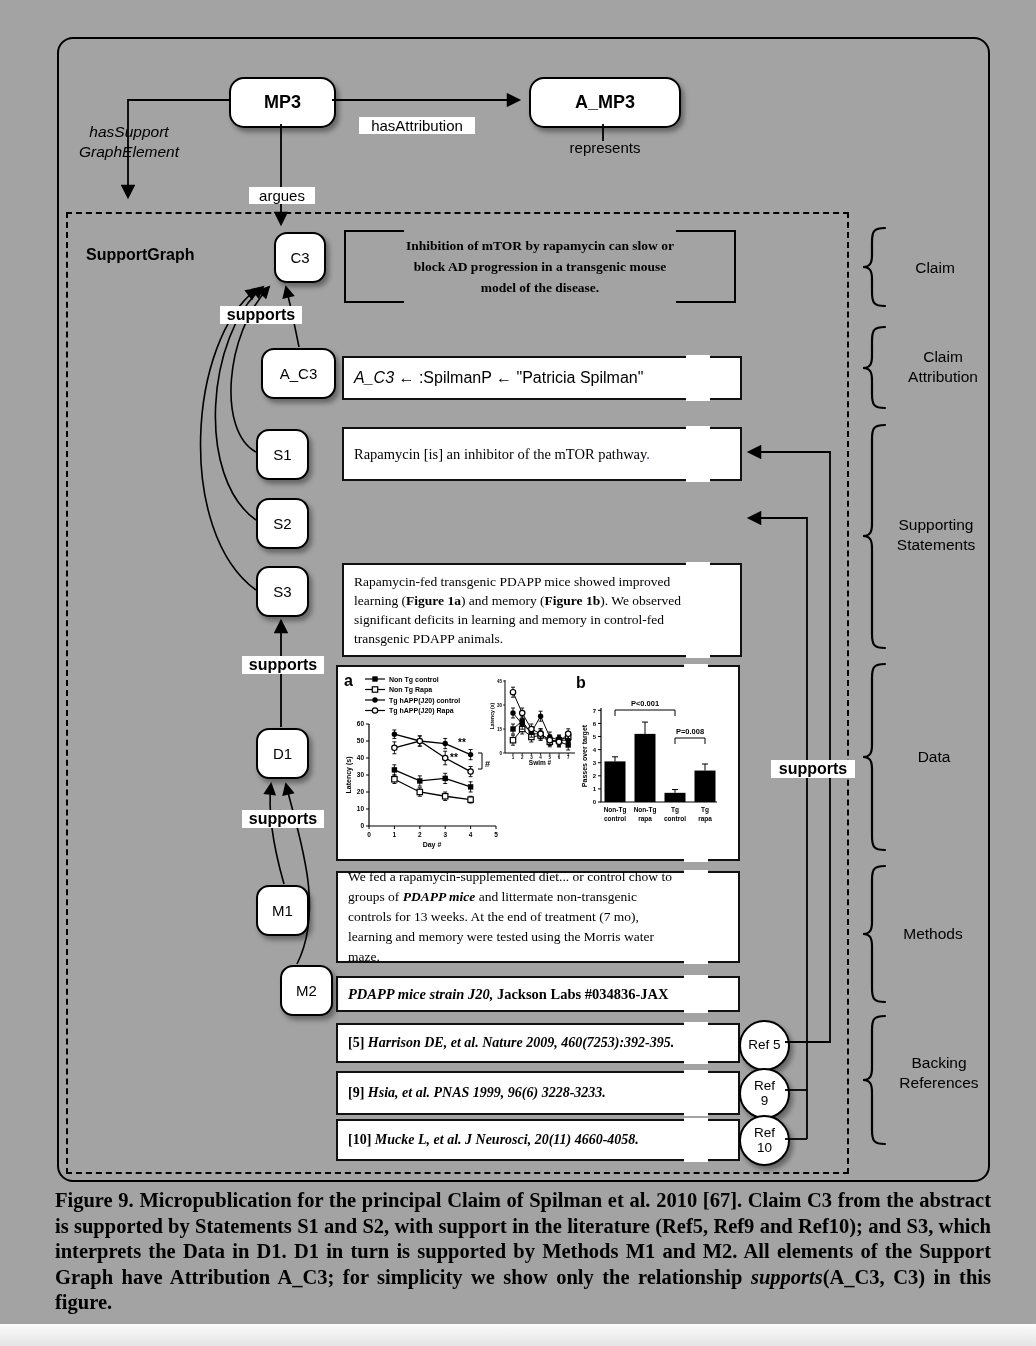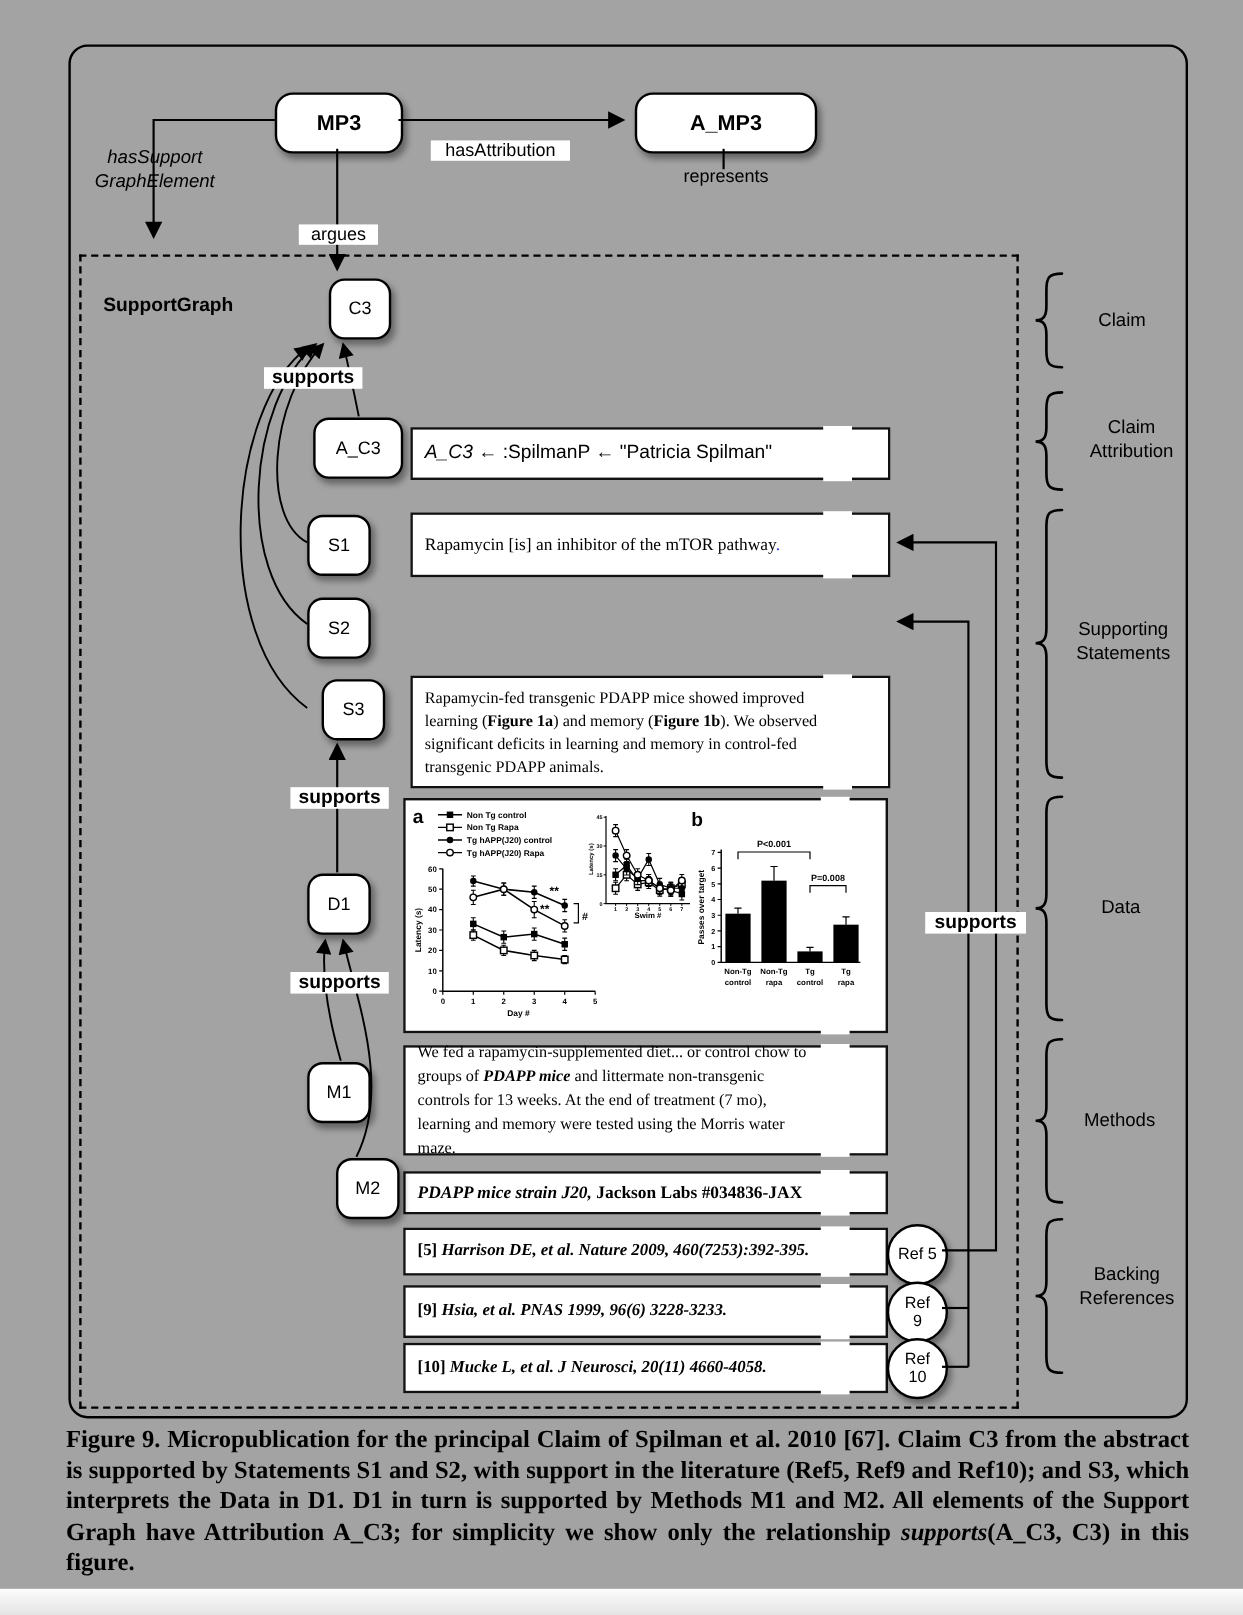--- a/index.html
+++ b/index.html
@@ -68,21 +68,21 @@
     </div>
   <div class="abs node" style="left:261px;top:348px;width:71px;height:47px;">
       <span>A_C3</span>
     </div>
   <div class="abs node" style="left:256px;top:429px;width:49px;height:47px;">
       <span>S1</span>
     </div>
   <div class="abs node" style="left:256px;top:498px;width:49px;height:47px;">
       <span>S2</span>
     </div>
-  <div class="abs node" style="left:256px;top:566px;width:49px;height:47px;margin-left:12px;">
+  <div class="abs node" style="left:256px;top:566px;width:49px;height:47px;">
       <span>S3</span>
     </div>
   <div class="abs node" style="left:256px;top:728px;width:49px;height:47px;">
       <span>D1</span>
     </div>
   <div class="abs node" style="left:256px;top:885px;width:49px;height:47px;">
       <span>M1</span>
     </div>
   <div class="abs node" style="left:256px;top:965px;width:49px;height:47px;margin-left:24px;">
       <span>M2</span>
@@ -93,20 +93,23 @@
     </div>
   <div class="abs node circle" style="left:739px;top:1068px;width:47px;height:47px;">
     <span>Ref</span>
     <span>9</span>
   </div>
   <div class="abs node circle" style="left:739px;top:1115px;width:47px;height:47px;">
     <span>Ref</span>
     <span>10</span>
   </div>
 
+  <div class="abs bbox serif" style="left:344px;top:230px;width:392px;height:73px;font-weight:bold;font-size:13.5px;line-height:21px;padding:0;">
+    <span style="display:block;padding:0 62px;">Inhibition of mTOR by rapamycin can slow or block AD progression in a transgenic mouse model of the disease.</span>
+  </div>
 
   <div class="abs stmt" style="left:342px;top:356px;width:396px;height:40px;font-family:'Liberation Sans',sans-serif;font-size:16px;">
     <div class="txt"><span class="i">A_C3</span><span> ← :SpilmanP ← "Patricia Spilman"</span></div>
   </div>
 
   <div class="abs stmt" style="left:342px;top:427px;width:396px;height:50px;font-size:14.5px;">
     <div class="txt"><span>Rapamycin [is] an inhibitor of the mTOR pathway</span><span style="color: rgb(34, 51, 204);">.</span></div>
   </div>
 
 

